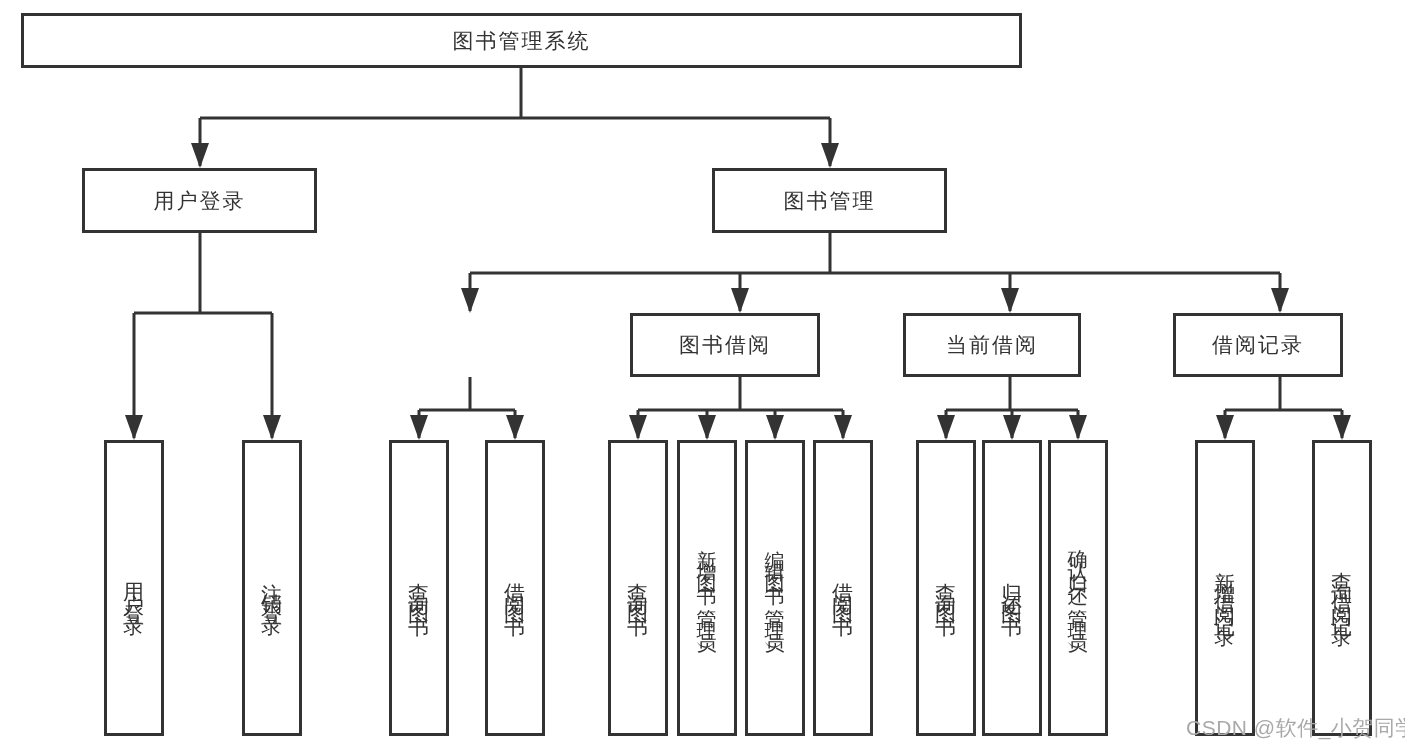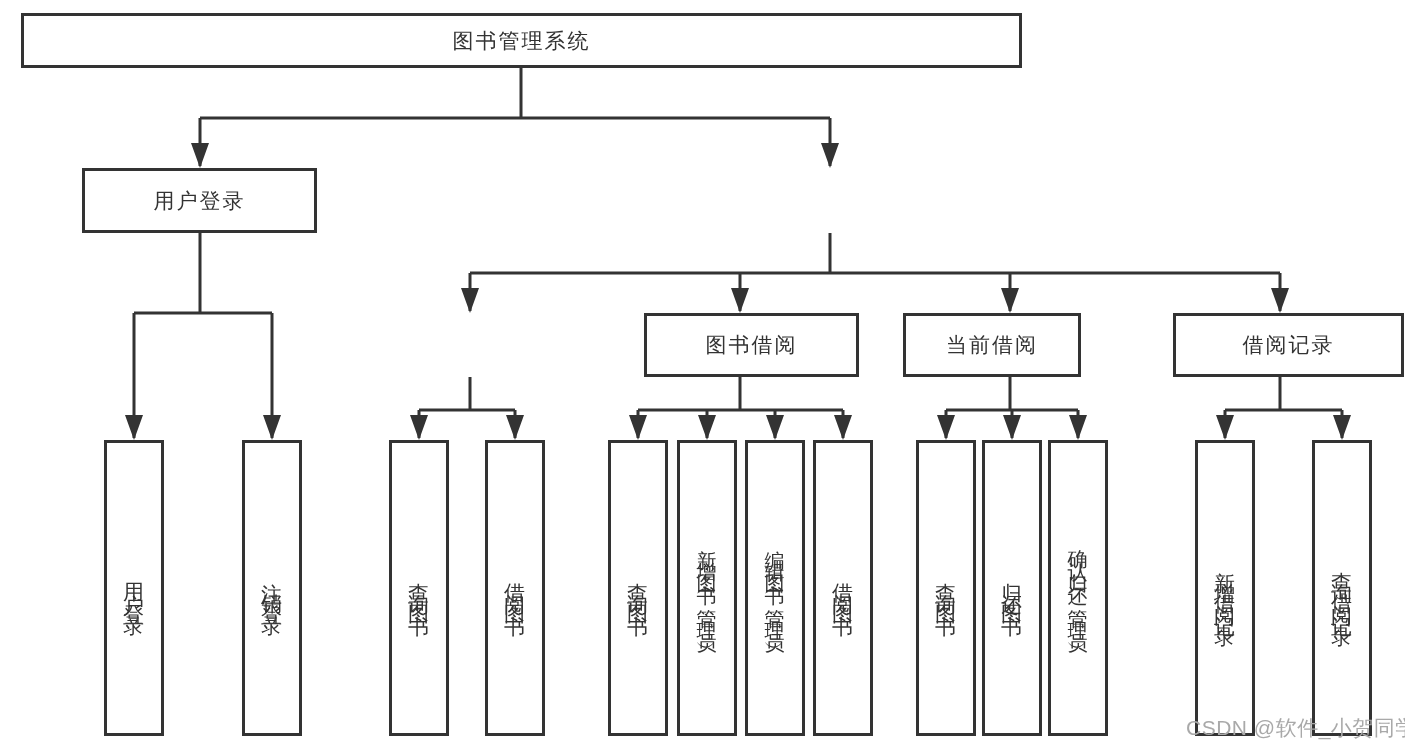--- a/index.html
+++ b/index.html
@@ -97,28 +97,31 @@
     </g>
   </svg>
 
   <div class="box" style="left:21px;top:13px;width:1001px;height:55px">
     <span class="lbl">图书管理系统</span>
   </div>
 
   <div class="box" style="left:82px;top:168px;width:235px;height:65px">
     <span class="lbl">用户登录</span>
   </div>
+  <div class="box" style="left:712px;top:168px;width:235px;height:65px">
+    <span class="lbl">图书管理</span>
+  </div>
 
-  <div class="box" style="left:644px;top:313px;width:215px;height:64px">
+  <div class="box" style="left:630px;top:313px;width:190px;height:64px">
     <span class="lbl">图书借阅</span>
   </div>
   <div class="box" style="left:903px;top:313px;width:178px;height:64px">
     <span class="lbl">当前借阅</span>
   </div>
-  <div class="box" style="left:1173px;top:313px;width:231px;height:64px">
+  <div class="box" style="left:1173px;top:313px;width:170px;height:64px">
     <span class="lbl">借阅记录</span>
   </div>
 
   <div class="box leaf" style="left:104px;top:440px;width:60px;height:296px">
     <span class="lbl">用户登录</span>
   </div>
   <div class="box leaf" style="left:242px;top:440px;width:60px;height:296px">
     <span class="lbl">注销登录</span>
   </div>
 

